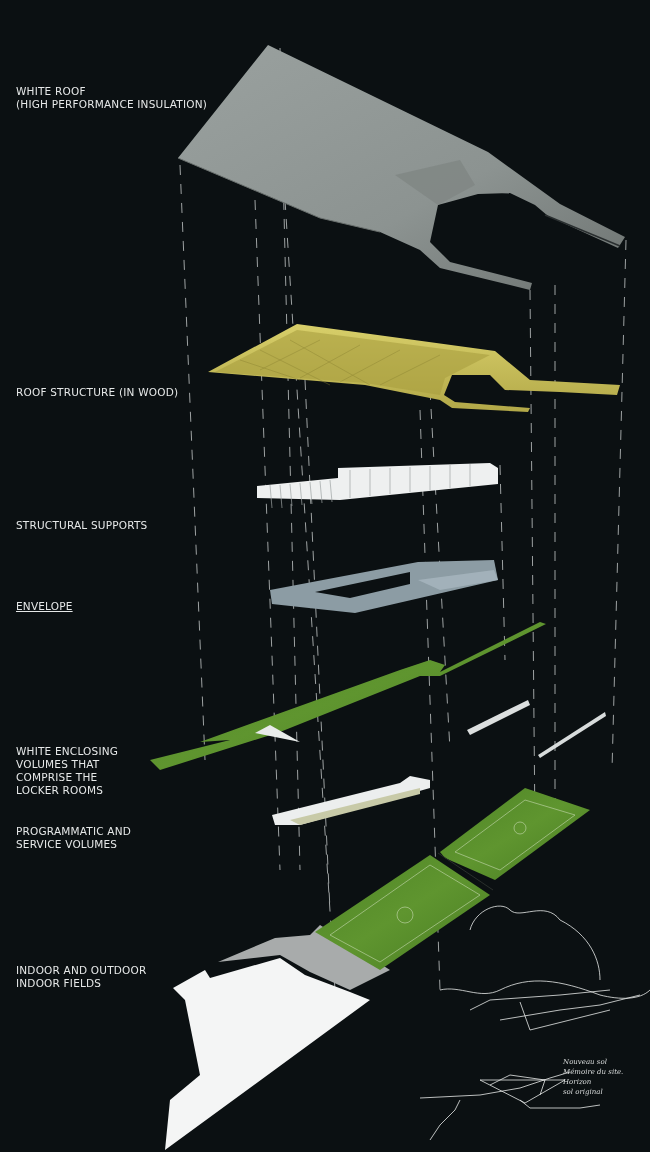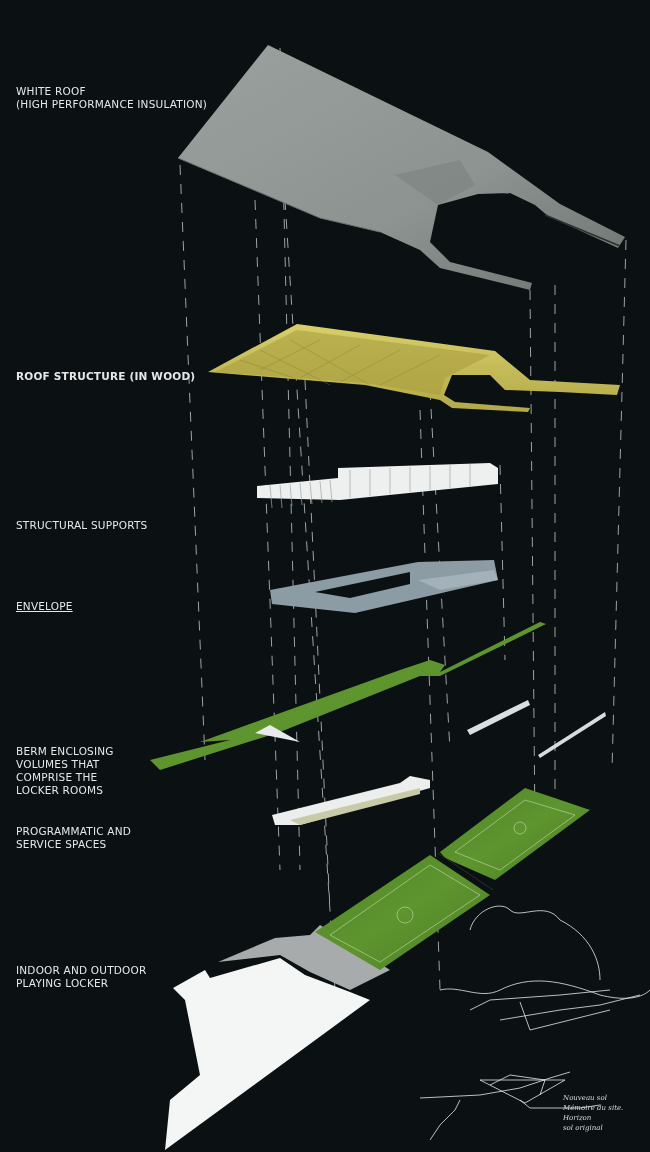--- a/index.html
+++ b/index.html
@@ -145,30 +145,30 @@
   </g>
   <g stroke="#e8ebea" stroke-width="0.8" fill="none">
     <path d="M420,1098 L480,1095 L520,1088 L550,1078 L570,1072"></path>
     <path d="M480,1080 L525,1103 L565,1080 Z"></path>
     <path d="M490,1085 L510,1075 L545,1080 L540,1095"></path>
     <path d="M430,1140 L440,1125 L455,1110 L460,1100"></path>
     <path d="M520,1100 L530,1108 L580,1108 L600,1105"></path>
   </g>
 </svg>
 
-<div class="note" style="left:563px; top:1057px;margin-top:36px;">Nouveau sol
+<div class="note" style="left:563px; top:1057px;">Nouveau sol
 Mémoire du site.
 Horizon
 sol original</div>
 
 <div class="label" style="top:78px;margin-top:7px;">WHITE ROOF
 (HIGH PERFORMANCE INSULATION)</div>
-<div class="label" style="top:370px;font-weight:bold;">ROOF STRUCTURE (IN WOOD)</div>
+<div class="label" style="top:386px;">ROOF STRUCTURE (IN WOOD)</div>
 <div class="label" style="top:519px;">STRUCTURAL SUPPORTS</div>
 <div class="label" style="top:600px;text-decoration:underline;">ENVELOPE</div>
-<div class="label" style="top:745px;">BERM ENCLOSING
+<div class="label" style="top:745px;">WHITE ENCLOSING
 VOLUMES THAT
 COMPRISE THE
 LOCKER ROOMS</div>
 <div class="label" style="top:825px;">PROGRAMMATIC AND
-SERVICE SPACES</div>
+SERVICE VOLUMES</div>
 <div class="label" style="top:964px;">INDOOR AND OUTDOOR
-PLAYING LOCKER</div>
+INDOOR FIELDS</div>
 
 </body></html>

